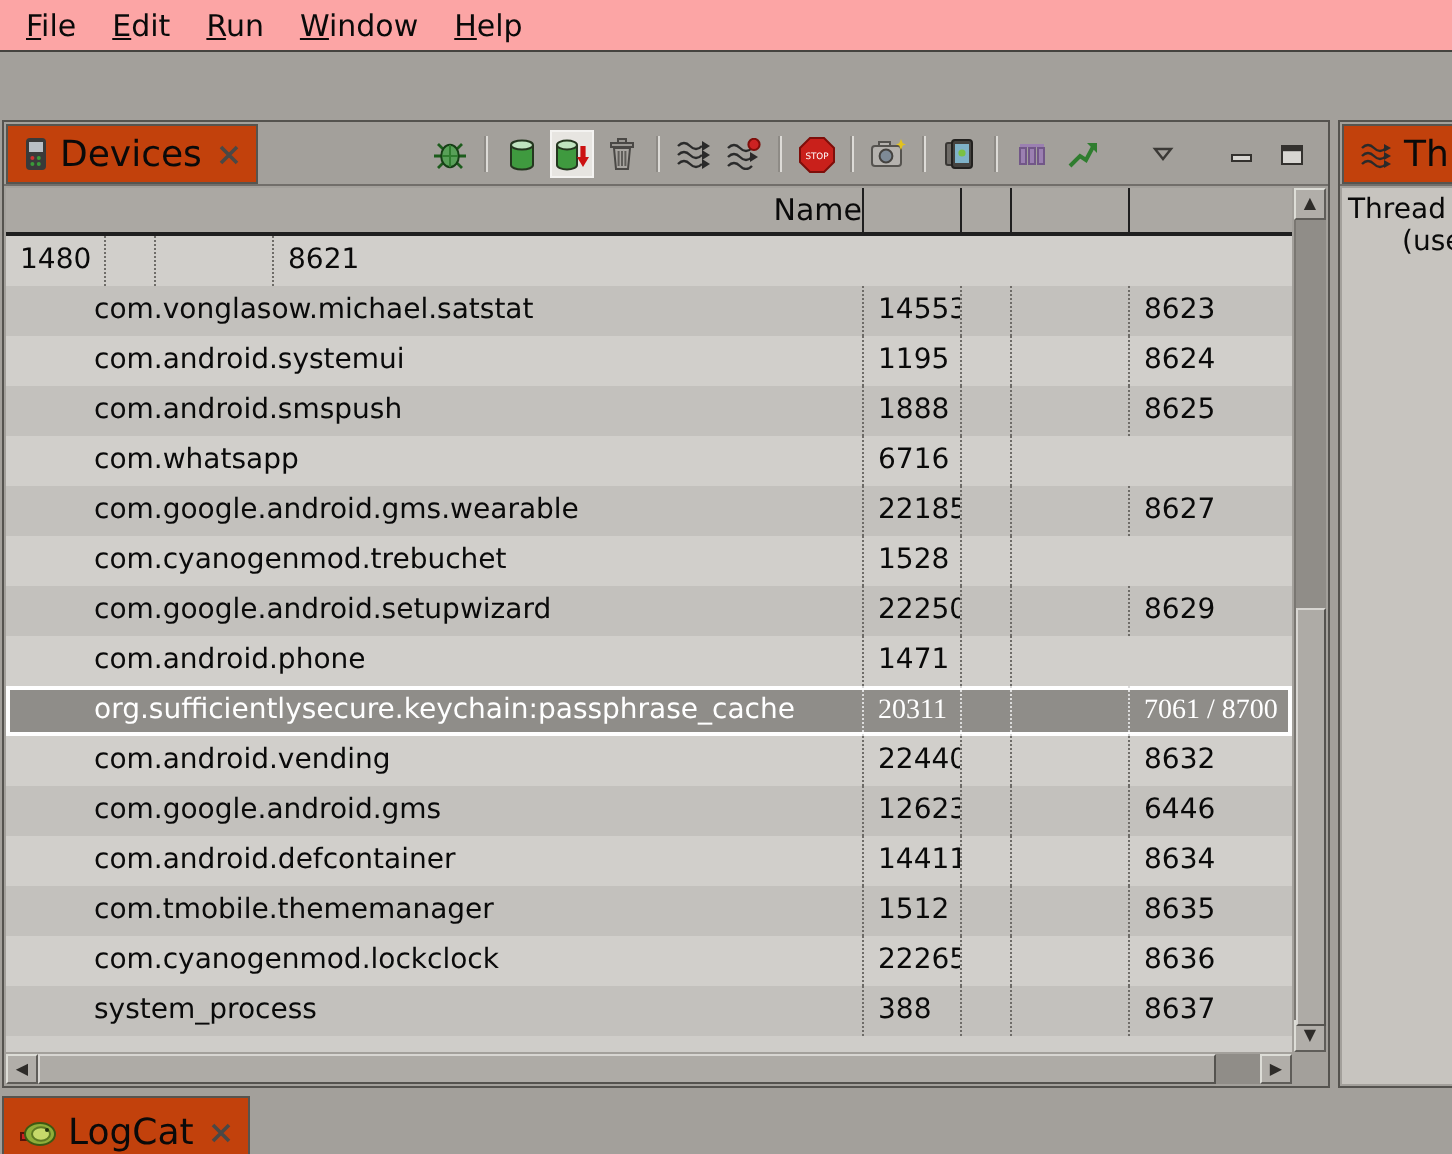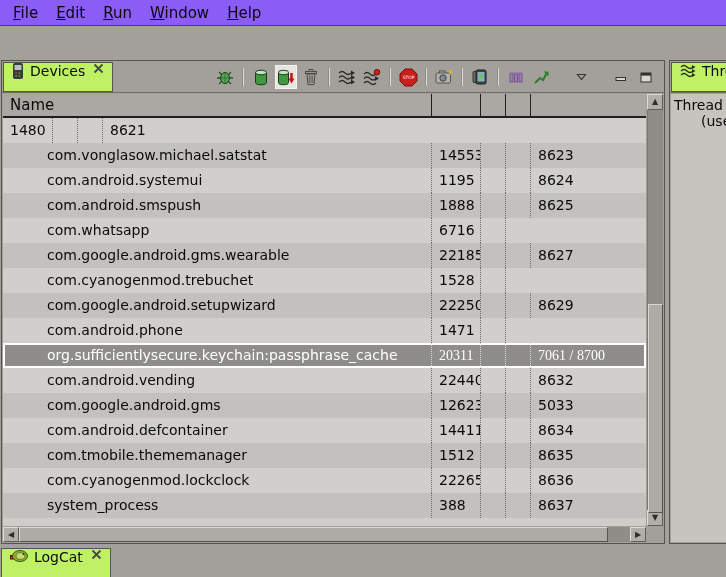--- a/index.html
+++ b/index.html
@@ -7,21 +7,21 @@
   body {
     font-family:"DejaVu Sans", sans-serif;
     background:#a3a09b;
     position:relative;
     color:#0a0a0a;
   }
 
   
   .menubar {
     position:absolute; left:0; top:0; width:726px; height:26px;
-    background:#8b5cf6; border-bottom:1px solid #45433f;
+    background:#fca5a5; border-bottom:1px solid #45433f;
     display:flex; align-items:center; padding-left:4px;
     font-size:15px;
   }
   .menu-item { display:inline-block; padding:2px 9px; cursor:default; }
   .menu-item::first-letter { text-decoration:underline; }
 
   .toolbar-strip {
     position:absolute; left:0; top:27px; width:726px; height:33px;
     background:#a3a09b;
   }
@@ -32,23 +32,23 @@
     border:1px solid #55534f;
   }
   .devices-view { left:1px; top:60px; width:664px; height:484px; }
   .threads-view { left:669px; top:60px; width:200px; height:484px; }
 
   .tabbar {
     position:relative; height:32px; border-bottom:1px solid #716e6a;
   }
   .tab {
     position:absolute; left:1px; top:1px; height:30px;
-    display:inline-flex; align-items:flex-start; gap:6px;
-    padding:0 8px; background:#bef264;
-    border:1px solid #56544f; font-size:14px;
+    display:inline-flex; align-items:center; gap:6px;
+    padding:0 8px; background:#c2410c;
+    border:1px solid #56544f; font-size:18px;
     white-space:nowrap;
   }
   .tab .xicon { margin-left:2px; }
 
   
   .view-toolbar {
     position:absolute; right:8px; top:3px; height:26px;
     display:flex; align-items:center; gap:5px;
   }
   .tbtn { display:flex; align-items:center; justify-content:center;
@@ -59,29 +59,29 @@
   .tgap { width:10px; }
   .chev { font-size:10px; color:#3b3936; line-height:1; }
 
   
   .grid {
     position:absolute; left:1px; right:18px; top:33px; bottom:17px;
     background:#cfcdc9; overflow:hidden;
   }
   .thead { display:flex; height:24px; background:#aba8a3;
            border-bottom:2px solid #1f1f1f; font-size:15px; }
-  .thead .cell { line-height:22px; }
+  .thead .cell { line-height:22px;text-align:right; }
   .thead .cell + .cell { border-left:1px solid #1f1f1f; }
   .cell { overflow:hidden; white-space:nowrap; }
   .cell.name { width:428px; padding-left:7px; }
   .trow .cell.name { padding-left:44px; }
   .cell.pid  { width:49px; padding-left:7px; }
   .cell.c3   { width:25px; }
   .cell.c4   { width:25px; }
-  .cell.port { flex:1; padding-left:7px; }
+  .cell.port { flex:1; padding-left:7px;margin-left:34px; }
 
   .trow { display:flex; height:25px; font-size:14px; align-items:stretch; }
   .trow .cell { line-height:25px; }
   .trow .cell + .cell { border-left:1px dotted #6e6c68; }
   .trow:nth-child(odd)  { background:#d1cfcb; }
   .trow:nth-child(even) { background:#c3c1bd; }
   .trow.selected {
     background:#8f8d89 !important; color:#ffffff;
     box-shadow:inset 0 0 0 2px #ffffff;
   }
@@ -351,21 +351,21 @@
           <div class="cell pid">22440</div>
           <div class="cell c3"></div>
           <div class="cell c4"></div>
           <div class="cell port">8632</div>
         </div>
         <div class="trow">
           <div class="cell name">com.google.android.gms</div>
           <div class="cell pid">12623</div>
           <div class="cell c3"></div>
           <div class="cell c4"></div>
-          <div class="cell port">5033</div>
+          <div class="cell port">6446</div>
         </div>
         <div class="trow">
           <div class="cell name">com.android.defcontainer</div>
           <div class="cell pid">14411</div>
           <div class="cell c3"></div>
           <div class="cell c4"></div>
           <div class="cell port">8634</div>
         </div>
         <div class="trow">
           <div class="cell name">com.tmobile.thememanager</div>

